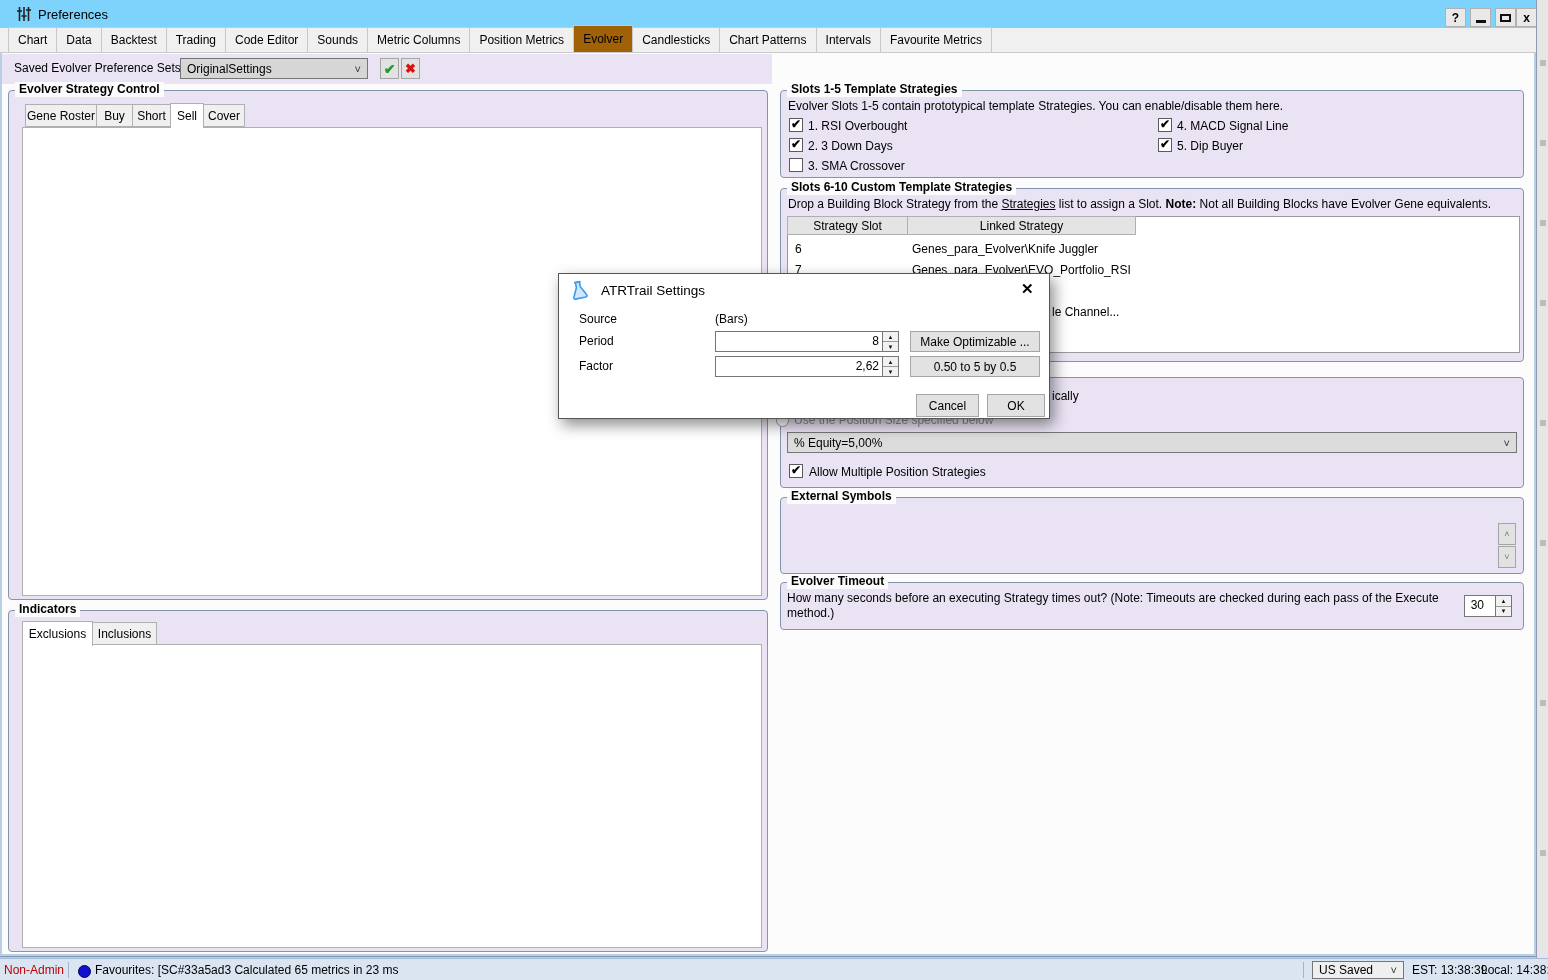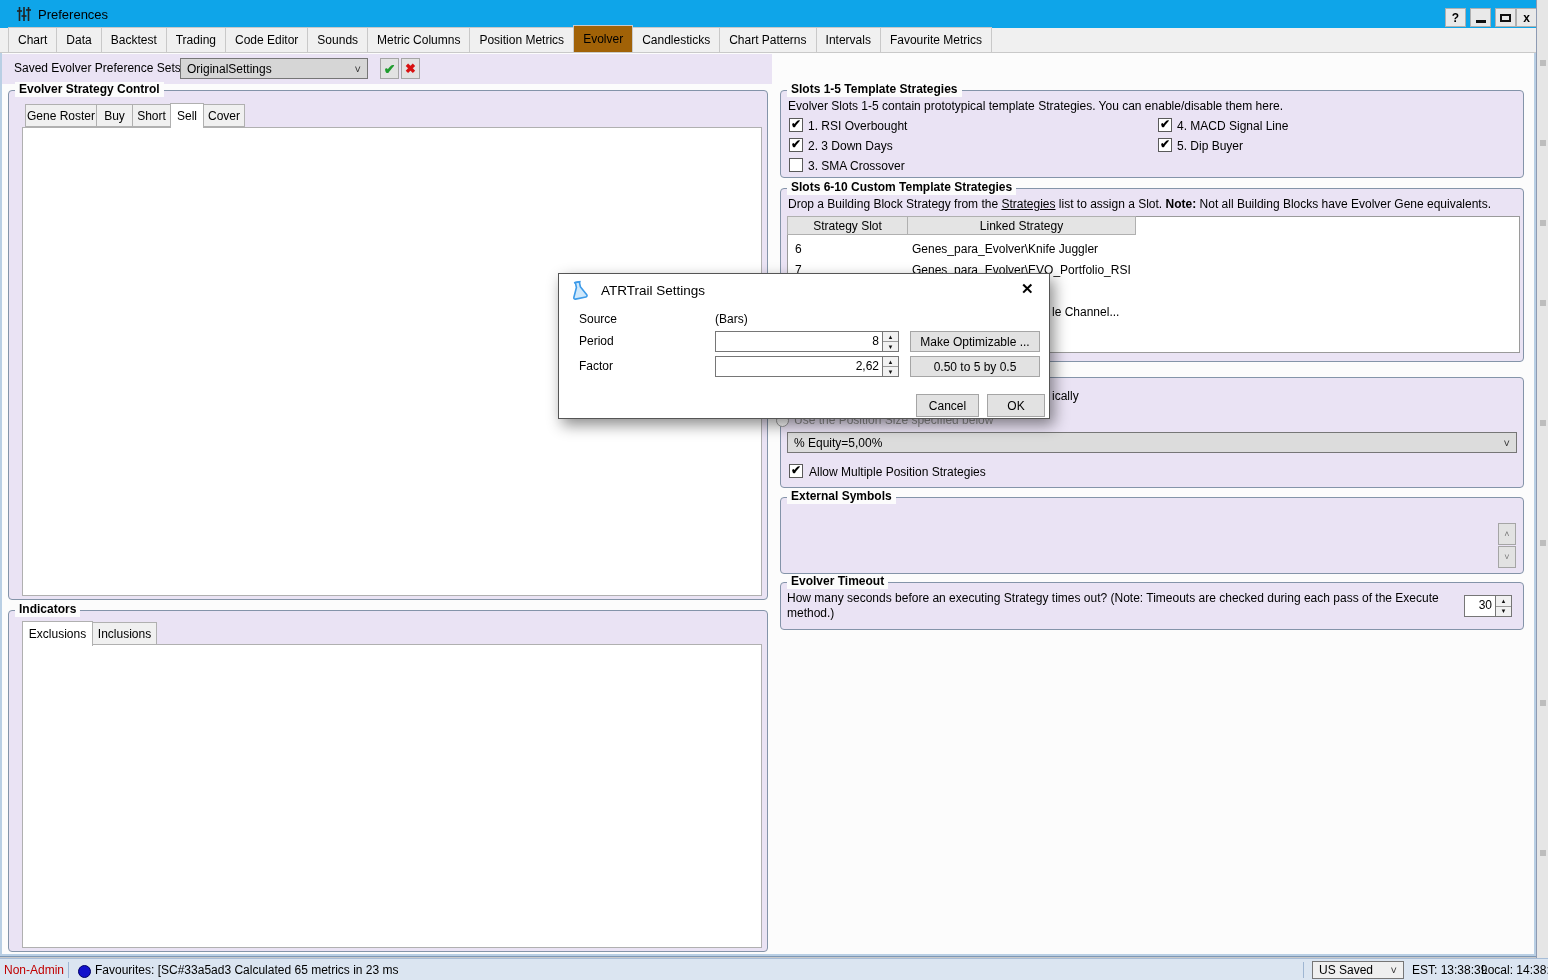--- a/index.html
+++ b/index.html
@@ -1,20 +1,20 @@
 <!DOCTYPE html>
 <html><head>
 <meta charset="utf-8">
 <style>
   html,body{margin:0;padding:0;width:1548px;height:980px;overflow:hidden;
     font-family:"Liberation Sans",sans-serif;font-size:12px;color:#000;background:#c9c9c9;}
   .abs{position:absolute;}
   .window{position:absolute;left:0;top:0;width:1536px;height:956px;background:#fcfcfc;
     box-shadow:0 0 0 1px #7d97b5, inset 0 0 0 2px #b9cfe4;}
-  .titlebar{position:absolute;left:0;top:0;width:1536px;height:28px;background:#0ea5e9;
+  .titlebar{position:absolute;left:0;top:0;width:1536px;height:28px;background:#7dd3fc;
     display:flex;align-items:center;font-size:13px;}
   .winbtn{position:absolute;top:8px;width:21px;height:19px;background:#e9e9e9;border:1px solid #b0b0b0;
     display:flex;align-items:center;justify-content:center;font-weight:bold;font-size:12px;box-sizing:border-box;}
   .tabbar{position:absolute;left:0;top:28px;width:1536px;height:25px;background:#f0f0f0;
     border-bottom:1px solid #c9c9c9;display:flex;align-items:flex-end;padding-left:8px;box-sizing:border-box;}
   .tab{height:24px;line-height:24px;padding:0 9px;background:#f0f0f0;border:1px solid #c9c9c9;border-bottom:none;
     margin-right:-1px;white-space:nowrap;}
   .tab.sel{background:#a16207;height:26px;line-height:26px;position:relative;z-index:3;}
   .groupbox{position:absolute;background:#eae3f4;border:1px solid #8494a9;border-radius:4px;box-sizing:border-box;}
   .legend{position:absolute;top:-9px;left:6px;background:#fcfcfc;padding:0 4px;font-weight:bold;font-size:12px;
@@ -330,21 +330,21 @@
   <div class="groupbox" style="left:780px;top:497px;width:744px;height:77px;">
     <span class="legend">External Symbols</span>
   </div>
   <div class="btn" style="left:1498px;top:523px;width:18px;height:22px;font-size:9px;color:#777;">˄</div>
   <div class="btn" style="left:1498px;top:546px;width:18px;height:22px;font-size:9px;color:#777;">˅</div>
 
   <div class="groupbox" style="left:780px;top:582px;width:744px;height:48px;">
     <span class="legend">Evolver Timeout</span>
   </div>
   <span class="flabel" style="left:787px;top:591px;width:668px;white-space:normal;line-height:15px;">How many seconds before an executing Strategy times out? (Note: Timeouts are checked during each pass of the Execute method.)</span>
-  <div class="numinput" style="left:1464px;top:595px;width:48px;height:22px;">
+  <div class="numinput" style="left:1464px;top:595px;width:48px;height:22px;gap:8px;">
     <span class="val">30</span>
     <span class="spin">
         <span>▲</span>
         <span>▼</span>
       </span>
   </div>
 
   <div class="modal">
     <span class="abs" style="left:8px;top:4px;">
       <svg width="24" height="24" viewBox="0 0 24 24">

